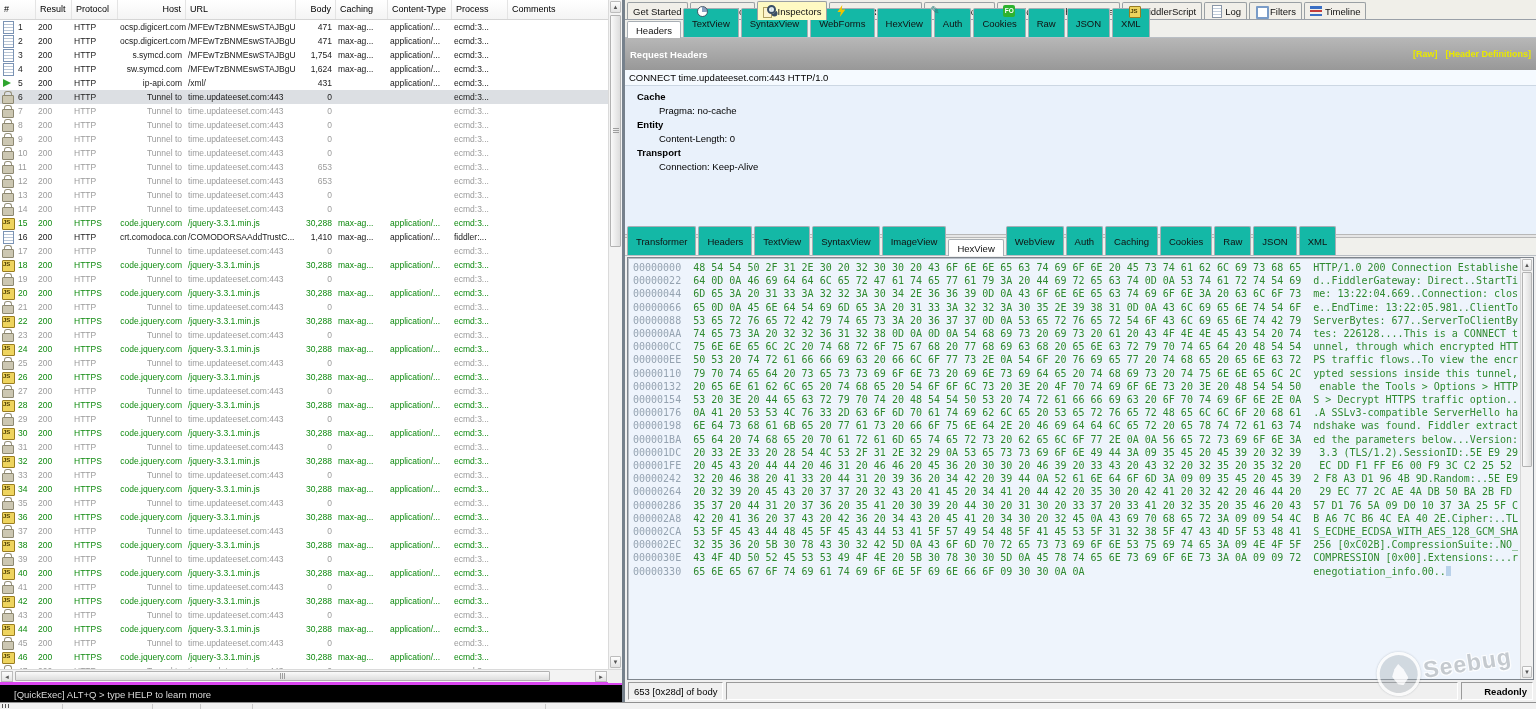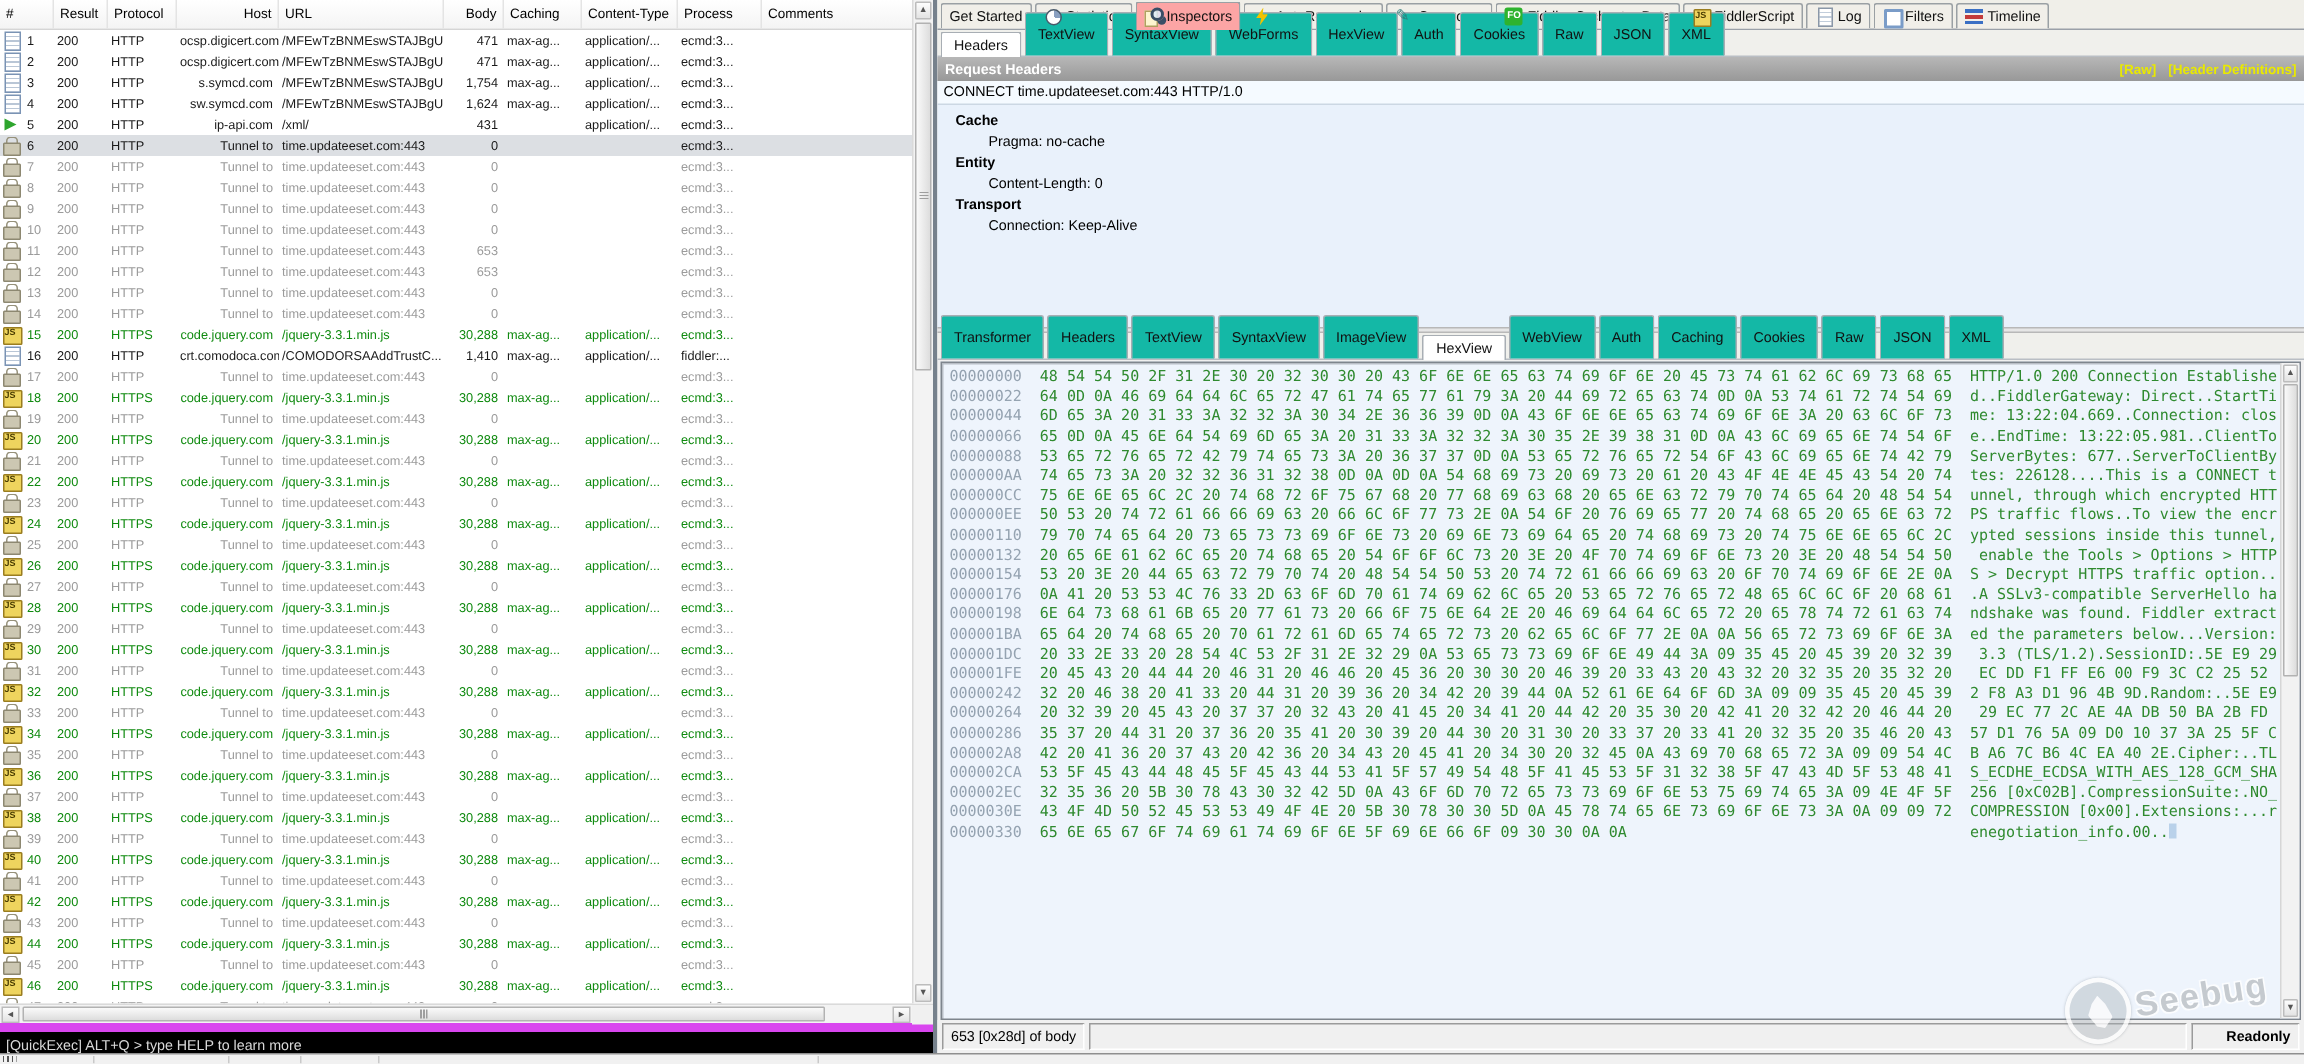--- a/index.html
+++ b/index.html
@@ -46,30 +46,30 @@
     background:repeating-linear-gradient(#9e9e9e 0 1px, transparent 1px 2px); }
   .hscroll { height:13px; position:relative; background:#f3f3f3; border-top:1px solid #dadada; }
   .hs-thumb { position:absolute; top:1px; bottom:1px; left:15px; right:72px; background:linear-gradient(#fafafa,#dddddd);
     border:1px solid #b2b2b2; border-radius:1px; }
   .hs-thumb::after { width:5px; height:6px; margin:-3px 0 0 -3px;
     background:repeating-linear-gradient(90deg,#9e9e9e 0 1px, transparent 1px 2px); }
   .hbtn { position:absolute; top:1px; height:11px; width:12px; background:linear-gradient(#fdfdfd,#e3e3e3);
     border:1px solid #bcbcbc; font-size:6px; color:#555; text-align:center; line-height:10px; }
   .corner { position:absolute; top:0; right:0; width:14px; height:13px; background:#f0f0f0; }
 
-  .quickexec { height:20px; background:#000; border-top:6px solid #d946ef; color:#d8d8d8;
-    font-size:9.5px; line-height:19px; padding:0 4px; white-space:nowrap; overflow:hidden; }
+  .quickexec { height:20px; background:#000; border-top:3px solid #d946ef; color:#d8d8d8;
+    font-size:9.5px; line-height:19px; padding:0 14px; white-space:nowrap; overflow:hidden; }
 
   
   .right-panel { flex:1; display:flex; flex-direction:column; background:#f0f0f0; position:relative; min-width:0;justify-content:center; }
   .main-tabs { height:20px; display:flex; align-items:flex-end; padding-left:2px; gap:2px;
     background:#f0efe9; border-bottom:1px solid #9aa0a8; }
   .mtab { height:17px; display:flex; align-items:center; gap:3px; padding:0 5px; background:#f1efe9;
     border:1px solid #9aa0a4; border-bottom:none; border-radius:2px 2px 0 0; font-size:9.5px; color:#111; white-space:nowrap; }
-  .mtab.sel { background:#fca5a5; height:19px; margin-bottom:-1px; z-index:2; }
+  .mtab.sel { background:#fef9c3; height:19px; margin-bottom:-1px; z-index:2; }
   .sub-tabs { height:18px; display:flex; align-items:flex-end; padding-left:2px; gap:2px;
     background:#f0f0ec; border-bottom:1px solid #b9bec4; }
   .stab { height:29px; display:flex; align-items:center; padding:0 8px; background:#14b8a6;
     border:1px solid #a8aeb4; border-bottom:none; border-radius:2px 2px 0 0; font-size:9.5px; color:#111; white-space:nowrap; }
   .stab.sel { background:#fff; height:17px; margin-bottom:-1px; z-index:2; }
 
   
   .ti { display:inline-block; position:relative; width:12px; height:12px; }
   .ti-statistics::before { content:""; position:absolute; left:1px; top:1px; width:9px; height:9px; border-radius:50%;
     border:1px solid #4a5a6a; background:conic-gradient(#8aa0c0 0 100deg, #fff 100deg 360deg); }
@@ -88,21 +88,21 @@
   .ti-fiddlerscript i { position:absolute; inset:1px 0 0 0; font-style:normal; font-size:6px; font-weight:bold; color:#4a3c00;
     text-align:center; line-height:10px; z-index:1; }
   .ti-log::before { content:""; position:absolute; left:2px; top:0; width:8px; height:11px;
     background:repeating-linear-gradient(#fff 0 2px, #c2cedc 2px 3px); border:1px solid #8a97a8; }
   .ti-filters::before { content:""; position:absolute; left:1px; top:1px; width:9px; height:9px;
     background:#fff; border:2px solid #7a9cc8; border-radius:1px; }
   .ti-timeline::before { content:""; position:absolute; left:0; top:1px; width:12px; height:10px;
     background:linear-gradient(#3a6fc4 0 2.5px, transparent 2.5px 4px, #c23b3b 4px 6.5px, transparent 6.5px 8px, #3a6fc4 8px 10px); }
 
   
-  .rh-bar { height:16px; background:linear-gradient(#b7b7b7,#989898); display:flex; align-items:center; padding:0 5px; }
+  .rh-bar { height:32px; background:linear-gradient(#b7b7b7,#989898); display:flex; align-items:center; padding:0 5px; }
   .rh-title { color:#fff; font-weight:bold; font-size:9.5px; }
   .rh-links { margin-left:auto; display:flex; gap:8px; font-size:9px; font-weight:bold; color:#e9e900; }
   .req-line { height:16px; background:#f5faff; border-bottom:1px solid #ccd7e3; font-size:9.5px; color:#000; padding:2px 4px; }
   .tree { height:148px; background:#e9f1fb; font-size:9.5px; color:#000; padding-top:3px; overflow:hidden; }
   .sec { font-weight:bold; padding:2px 0 1px 12px; }
   .item { padding:2px 0 1px 34px; }
   .splitter { height:4px; background:#e6e6e6; border-top:1px solid #b8b8b8; border-bottom:1px solid #b8b8b8; }
 
   
   .bottom-inspector { flex:1; display:flex; flex-direction:column; min-height:0; }

